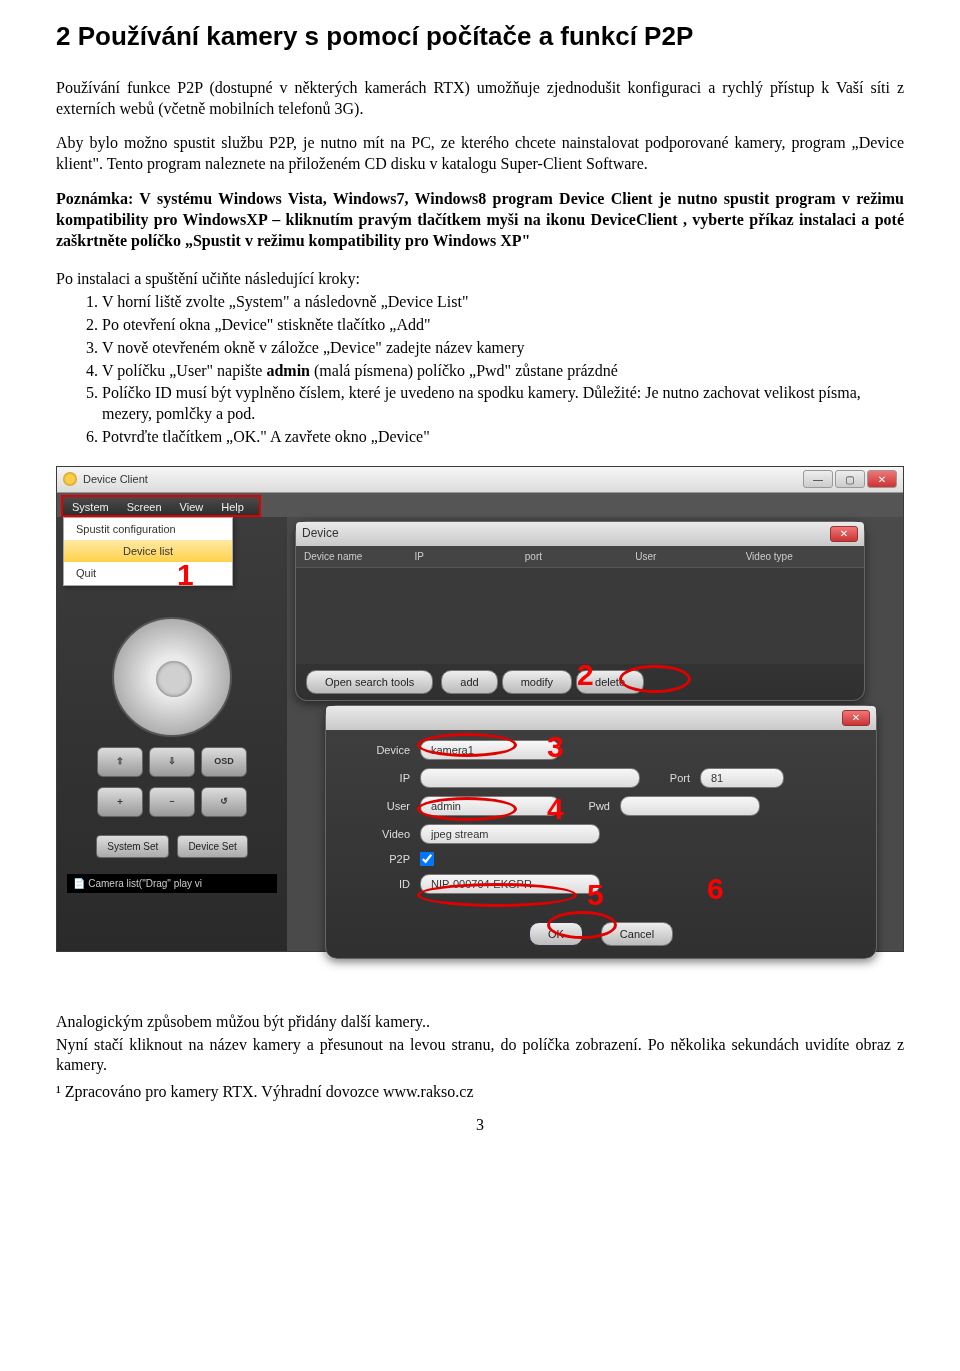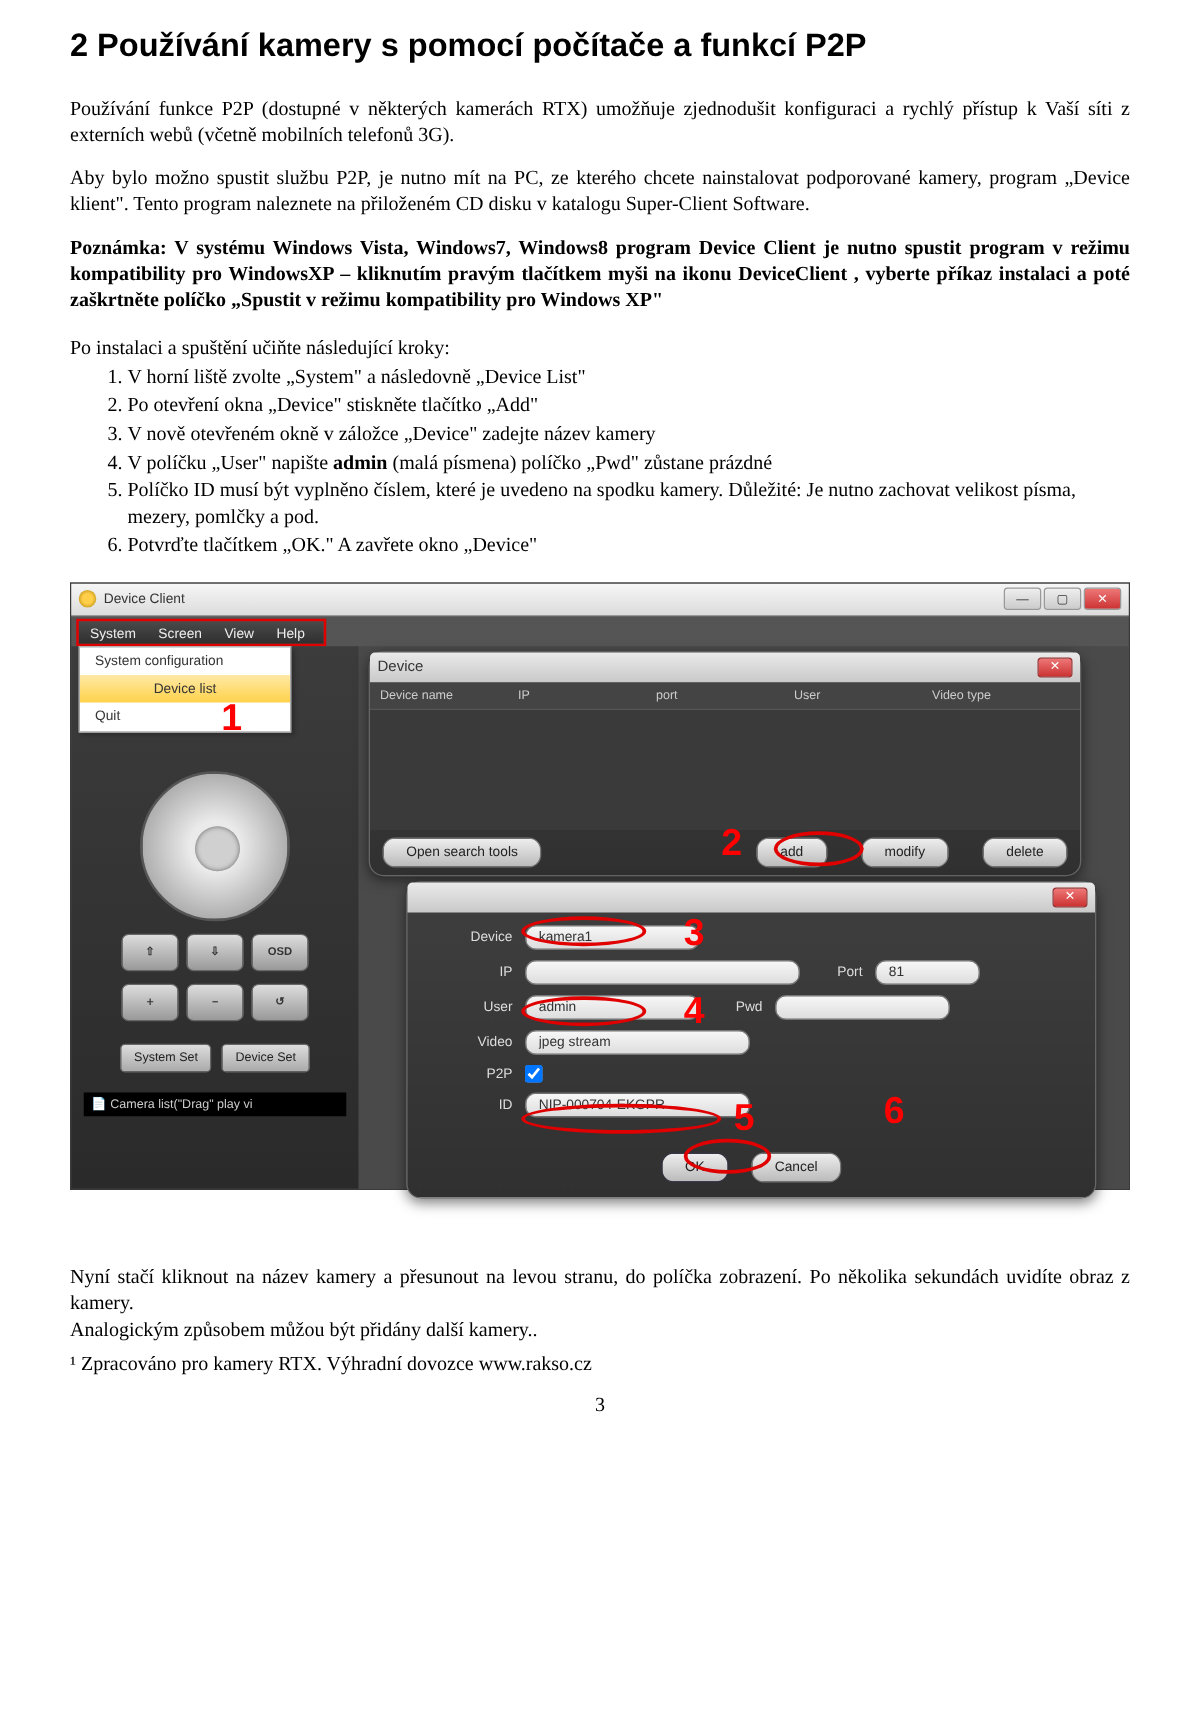--- a/index.html
+++ b/index.html
@@ -138,21 +138,21 @@
     color:#333;
     display:flex; align-items:center; justify-content:space-between;
     padding: 0 6px;
     border-top-left-radius:4px; border-top-right-radius:4px;
     font-size: 12px;
   }
   .dlg-title .x { width:28px; height:16px; background: linear-gradient(#e77,#c33); border:1px solid #933; border-radius:3px; color:#fff; text-align:center; font-size:10px; line-height:14px;}
   .listhead { display:flex; padding:4px 8px; background:#444; border-bottom:1px solid #555; color:#ccc; font-size:10px;}
   .listhead span { flex:1; }
   .listbody { height: 96px; background:#3a3a3a; }
-  .toolsrow { display:flex; align-items:center; justify-content:space-between; padding:6px 10px; gap:8px; }
+  .toolsrow { display:flex; align-items:center; padding:6px 10px; gap:8px; }
   .pillbtn {
     padding: 4px 18px;
     background: linear-gradient(#eee, #bbb);
     border: 1px solid #777;
     border-radius: 10px;
     color: #222;
     font-size: 11px;
   }
   .pillbtn.primary { border: 1px solid #334; }
   .form-body { padding: 10px 14px 14px 14px; }
@@ -211,21 +211,21 @@
     </div>
 
     <div class="menubar">
       <span>System</span>
       <span>Screen</span>
       <span>View</span>
       <span>Help</span>
     </div>
 
     <div class="dropdown">
-      <div>System configuration</div>
+      <div>Spustit configuration</div>
       <div class="hl">Device list</div>
       <div>Quit</div>
     </div>
     <div class="red-callout" style="top:88px; left:120px;">1</div>
 
     <div class="app-body">
       <div class="sidebar">
         <div class="ptz-circle"></div>
         <div class="btnrow">
           <div class="graybtn">⇧</div>
@@ -254,21 +254,21 @@
           <div class="listhead">
             <span>Device name</span>
             <span>IP</span>
             <span>port</span>
             <span>User</span>
             <span>Video type</span>
           </div>
           <div class="listbody"></div>
           <div class="toolsrow">
             <div class="pillbtn">Open search tools</div>
-            <div style="display:flex; gap:27px;">
+            <div style="display:flex; gap:4px;">
               <div class="pillbtn">add</div>
               <div class="pillbtn">modify</div>
               <div class="pillbtn">delete</div>
             </div>
           </div>
         </div>
         <div class="red-callout" style="top:138px; left:290px;">2</div>
         <div class="red-ellipse" style="top:148px; left:332px; width:72px; height:28px;"></div>
 
         <div class="dlg" style="top:188px; left:38px; width:552px;">
@@ -322,17 +322,17 @@
         <div class="red-ellipse" style="top:366px; left:130px; width:160px; height:24px;"></div>
 
         <div class="red-callout" style="top:352px; left:420px;">6</div>
         <div class="red-ellipse" style="top:394px; left:260px; width:70px; height:28px;"></div>
       </div>
     </div>
   </div>
 </div>
 
 <div class="footer">
+  <p>Analogickým způsobem můžou být přidány další kamery..</p>
   <p>Nyní stačí kliknout na název kamery a přesunout na levou stranu, do políčka zobrazení. Po několika sekundách uvidíte obraz z kamery.</p>
-  <p>Analogickým způsobem můžou být přidány další kamery..</p>
   <p class="footnote">¹ Zpracováno pro kamery RTX. Výhradní dovozce www.rakso.cz</p>
 </div>
 <div class="pagenum">3</div>
 
 </body></html>

